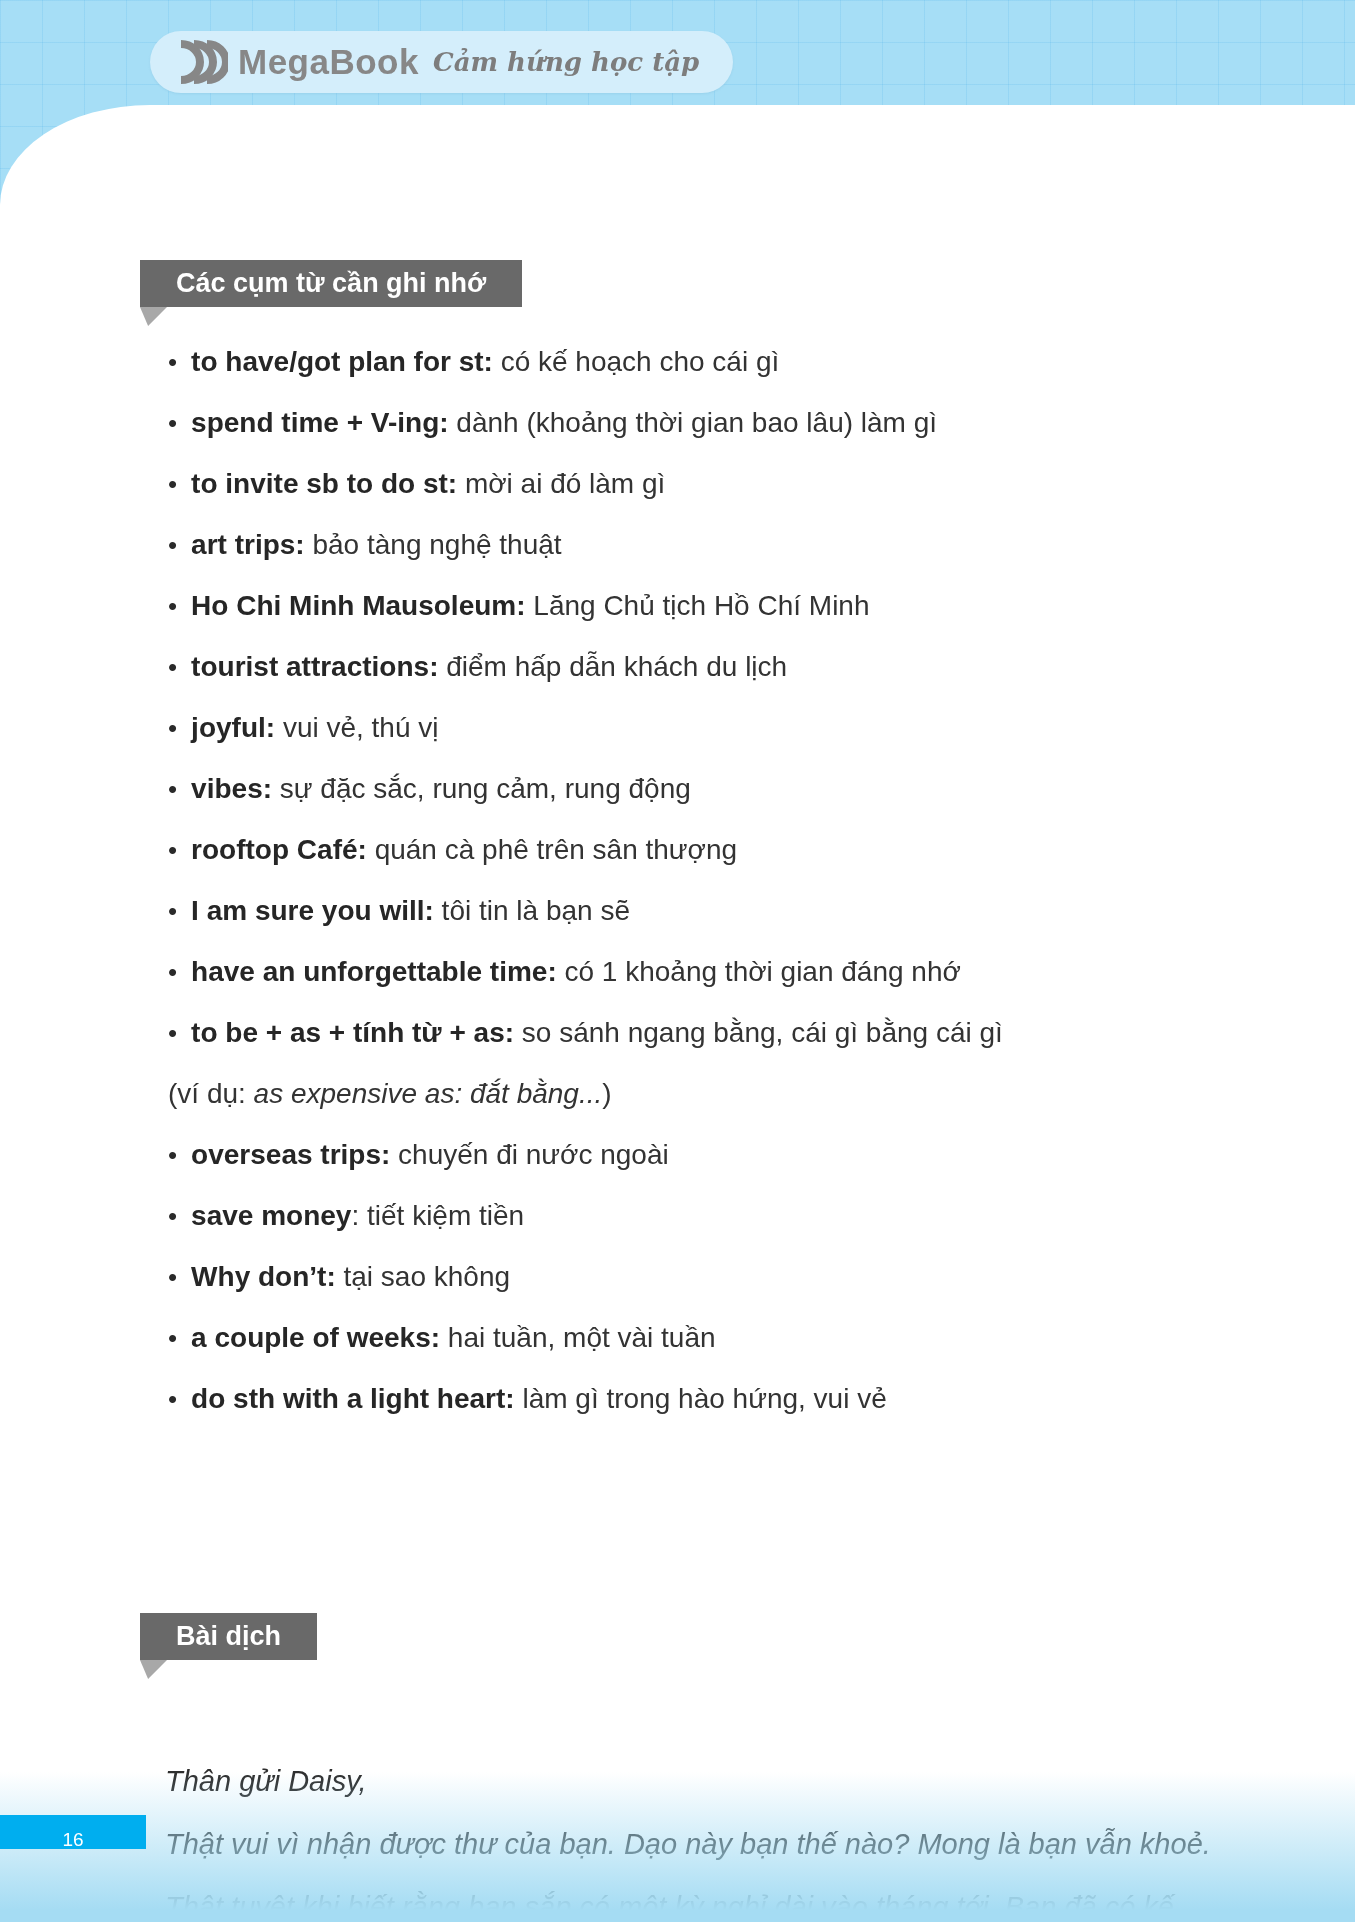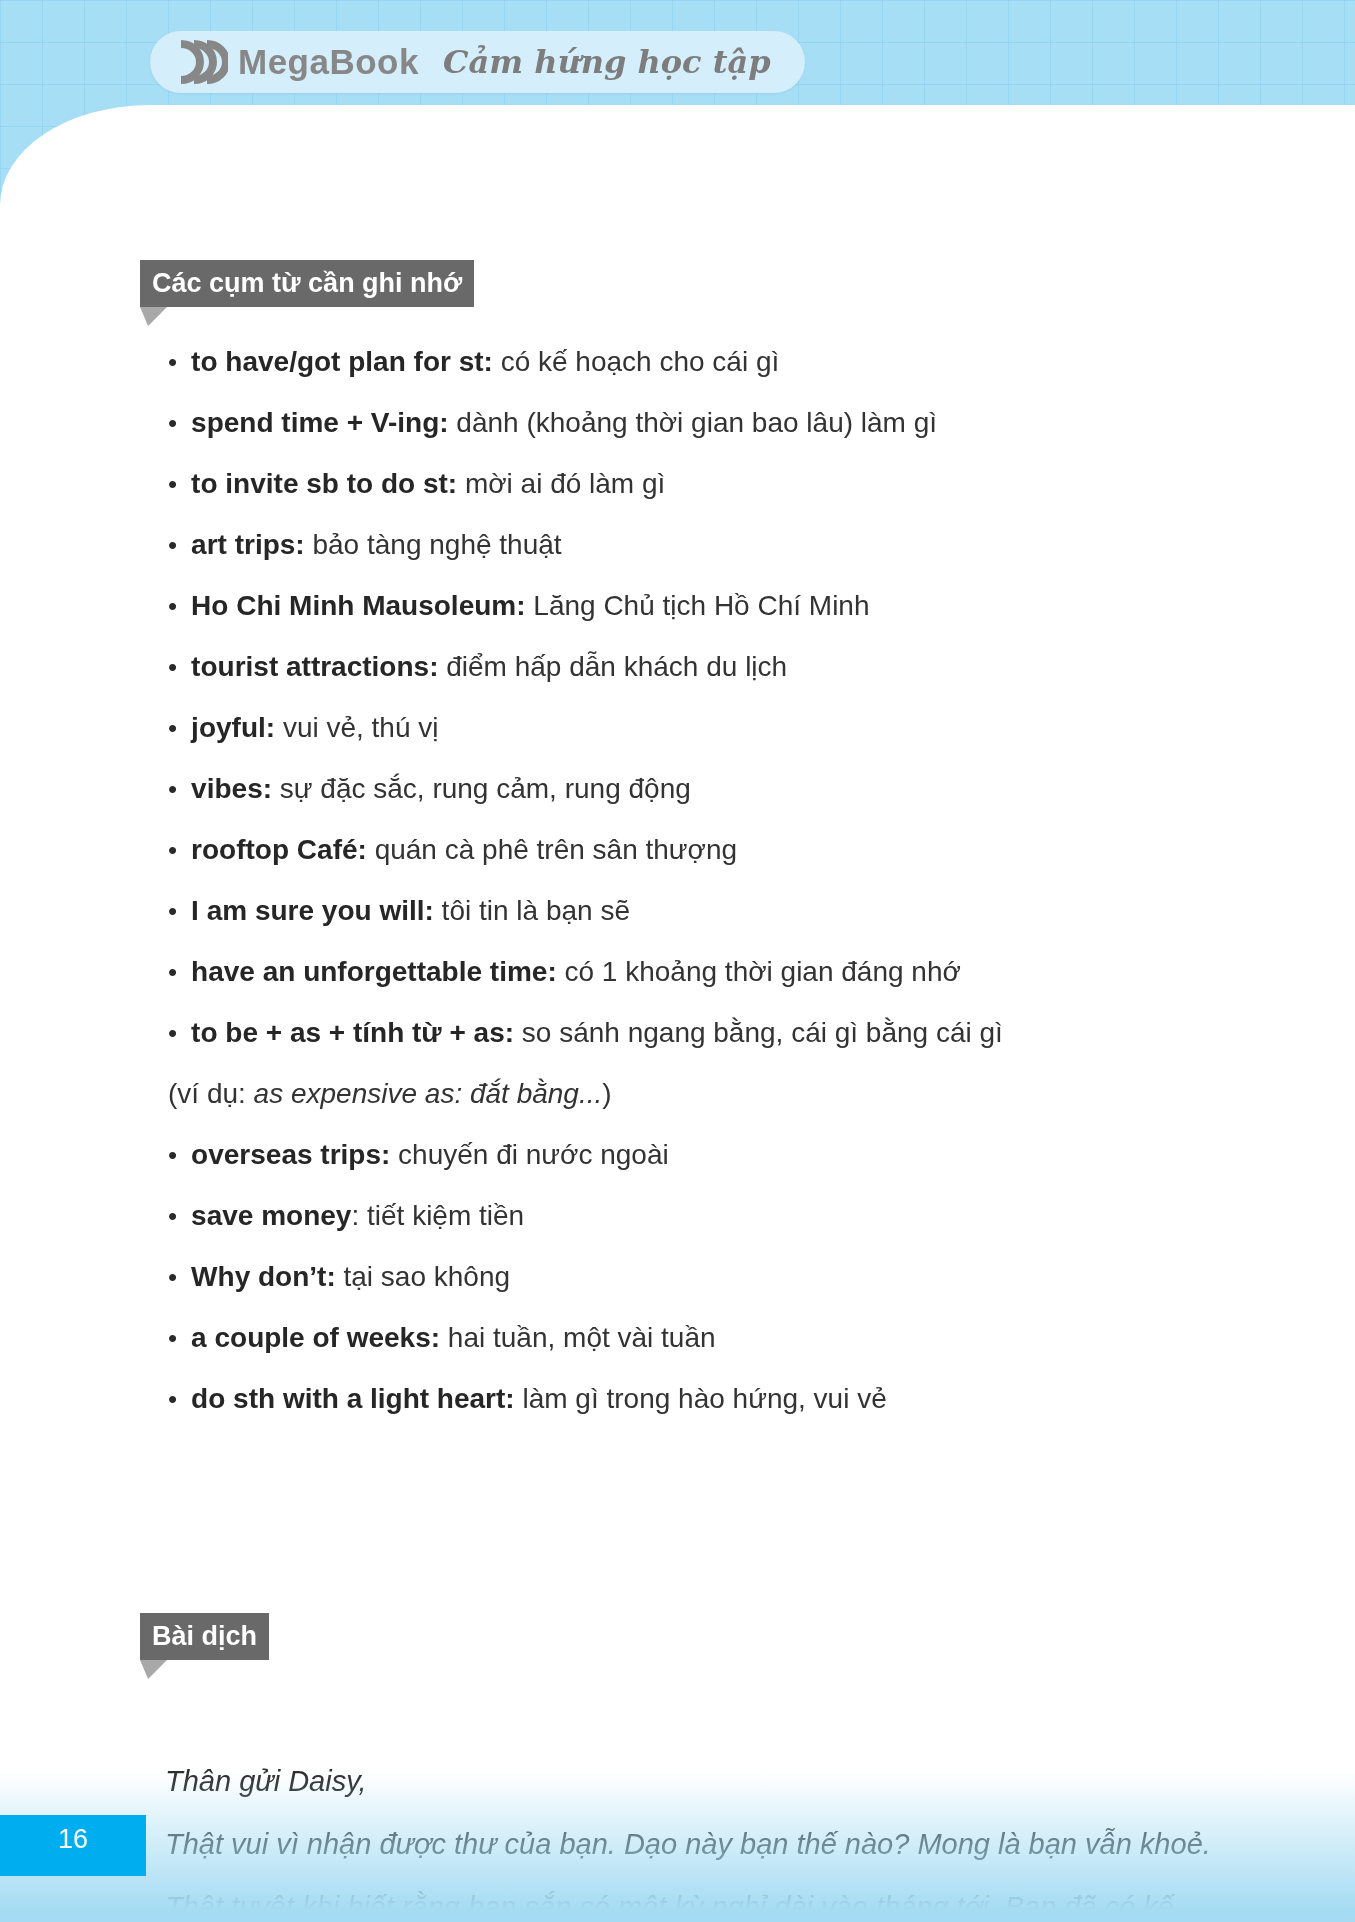--- a/index.html
+++ b/index.html
@@ -22,39 +22,39 @@
     border-radius:32px;
     display:flex;align-items:center;gap:10px;
     box-shadow:0 1px 2px rgba(120,180,210,0.25);
   }
   .logo-mark{display:flex;align-items:center;}
   .logo-text{
     font-size:35px;color:#878787;font-weight:600;letter-spacing:0.5px;
   }
   .logo-tagline{
     font-family:"DejaVu Serif","Liberation Serif",serif;
-    font-style:italic;font-size:32px;color:#7d7d7d;margin-left:14px;font-weight:600;
+    font-style:italic;font-size:26px;color:#7d7d7d;margin-left:4px;font-weight:600;
   }
   
   .panel{
     position:absolute;left:0;right:0;top:105px;bottom:0;
     background:#ffffff;
     border-top-left-radius:150px 100px;
   }
   
   .bottom-fade{
     position:absolute;left:0;right:0;bottom:0;height:150px;
     background:linear-gradient(180deg, rgba(170,221,245,0) 0%, #a5dcf3 92%);
   }
   
   .badge{
     position:absolute;left:140px;
     background:#696969;color:#ffffff;
     font-weight:700;font-size:27px;line-height:47px;
-    padding:0 12px;height:47px;
+    padding:0 36px;height:47px;
     white-space:nowrap;
   }
   .badge .fold{
     position:absolute;left:0;top:100%;
     width:27px;height:19px;
     background:#a8a8a8;
     clip-path:polygon(0 0, 100% 0, 30% 100%);
   }
   .badge-phrases{top:155px;}
   .badge-translation{top:1508px;}
@@ -71,23 +71,23 @@
   .note-row .it{font-style:italic;}
   
   .translation{position:absolute;left:165px;top:1645px;width:1130px;}
   .translation p{
     margin:0;height:63px;line-height:63px;
     font-size:29px;font-style:italic;color:#2e2e2e;
     white-space:nowrap;
   }
   
   .page-number{
-    position:absolute;left:0;top:1815px;width:146px;height:61px;
+    position:absolute;left:0;top:1815px;width:146px;height:34px;
     background:#00aeef;color:#ffffff;
-    font-size:27px;line-height:49px;text-align:center;
+    font-size:19px;line-height:49px;text-align:center;
   }
 </style>
 </head>
 <body>
 
 <div class="page">
 
   <div class="logo-pill">
     <span class="logo-mark">
       <svg width="52" height="44" viewBox="0 0 52 44" aria-hidden="true">

